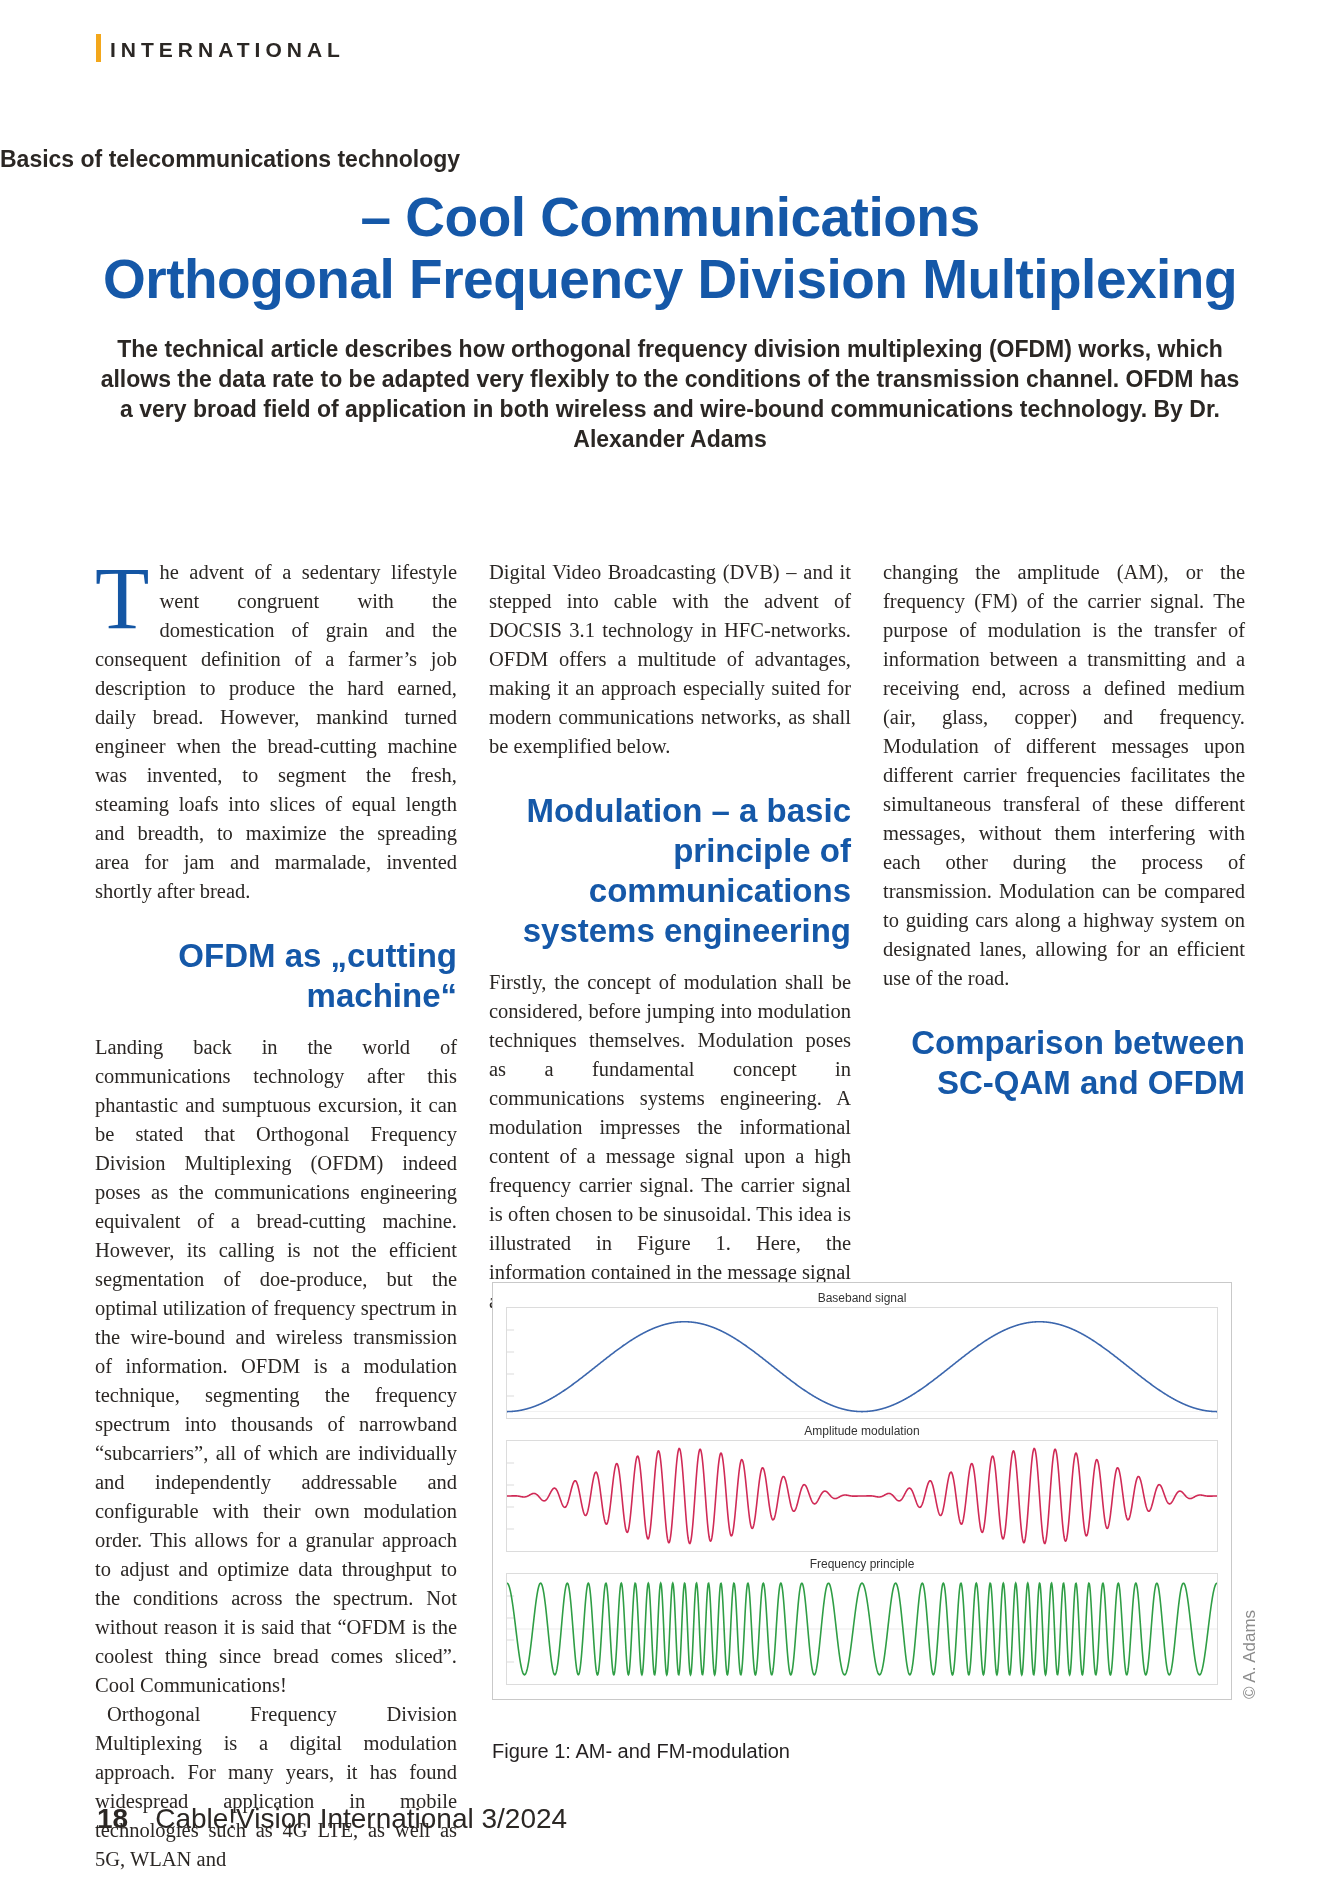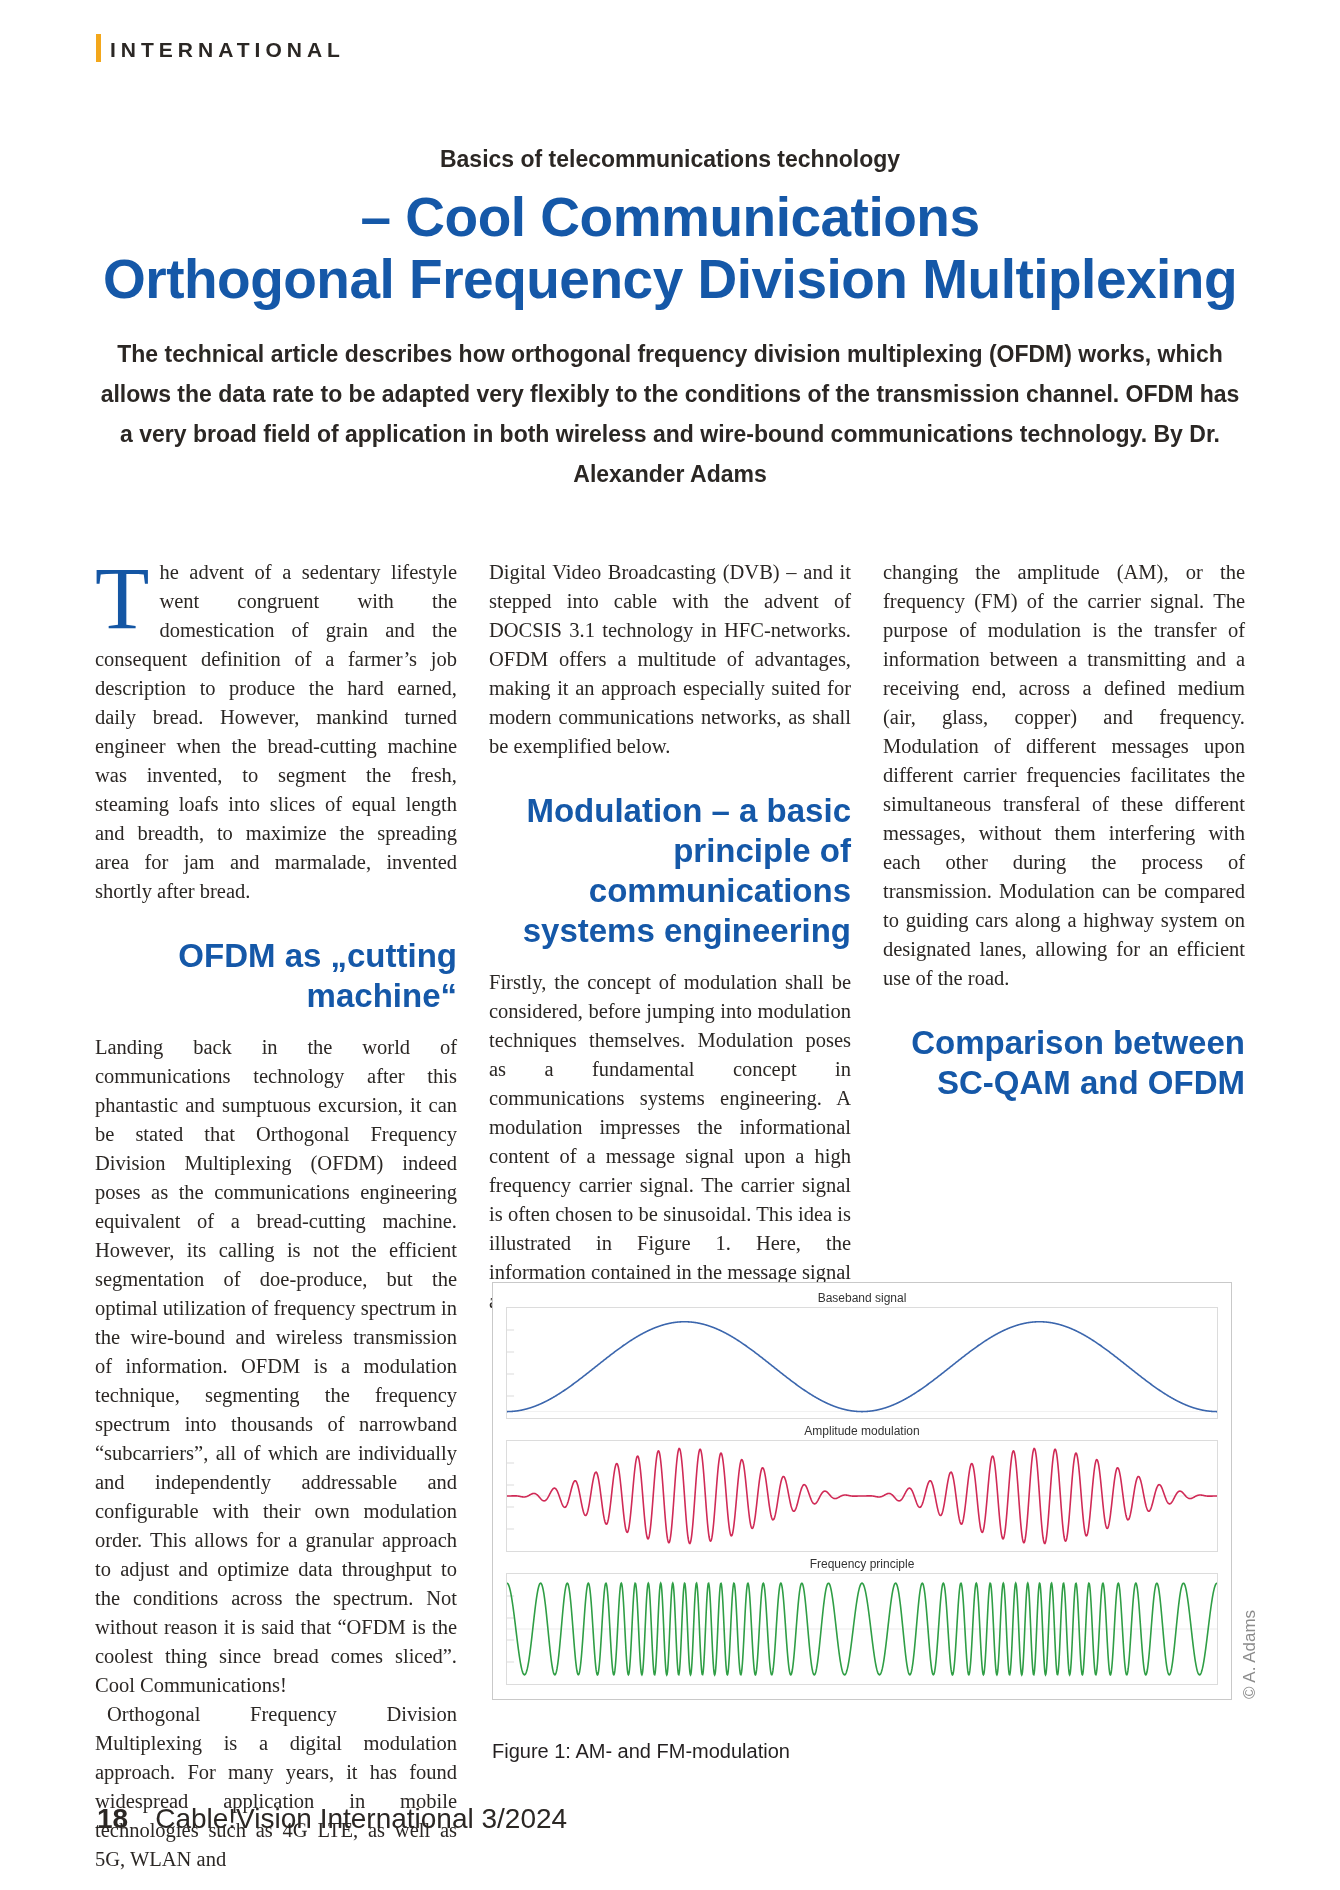--- a/index.html
+++ b/index.html
@@ -5,26 +5,26 @@
   html,body{margin:0;padding:0;background:#ffffff;}
   .page{position:relative;width:1340px;height:1890px;background:#ffffff;
         font-family:"Liberation Sans",sans-serif;color:#231f20;overflow:hidden;}
 
   
   .masthead{position:absolute;left:96px;top:34px;display:flex;align-items:flex-end;}
   .masthead .bar{width:5px;height:28px;background:#f3a71b;margin-right:9px;}
   .masthead .label{font-size:21px;font-weight:700;letter-spacing:5px;color:#2b2724;}
 
   
-  .kicker{position:absolute;left:0;right:0;top:146px;text-align:center;
+  .kicker{position:absolute;left:0;right:0;top:146px;text-align:left;
           font-size:23px;font-weight:700;color:#2b2724;}
   .title{position:absolute;left:0;right:0;top:186px;text-align:center;color:#1558a8;
          font-size:55px;line-height:62px;font-weight:700;letter-spacing:-0.5px;}
   .lead{position:absolute;left:100px;width:1140px;top:334px;text-align:center;
-        font-size:23px;font-weight:700;line-height:40px;color:#2b2724;}
+        font-size:23px;font-weight:700;line-height:30px;color:#2b2724;}
 
   
   .body-cols{position:absolute;left:95px;top:558px;width:1150px;display:flex;gap:32px;}
   .col{width:362px;font-family:"Liberation Serif","DejaVu Serif",serif;
        font-size:20.5px;line-height:29px;text-align:justify;color:#2b2724;}
   .col p{margin:0;}
   .col p.cont{text-indent:12px;}
   .sec{font-family:"Liberation Sans",sans-serif;color:#1558a8;font-size:33px;
        line-height:40px;font-weight:700;margin:30px 0 17px 0;text-align:right;}
   .dropcap{float:left;color:#1456a4;font-size:89px;line-height:71px;

